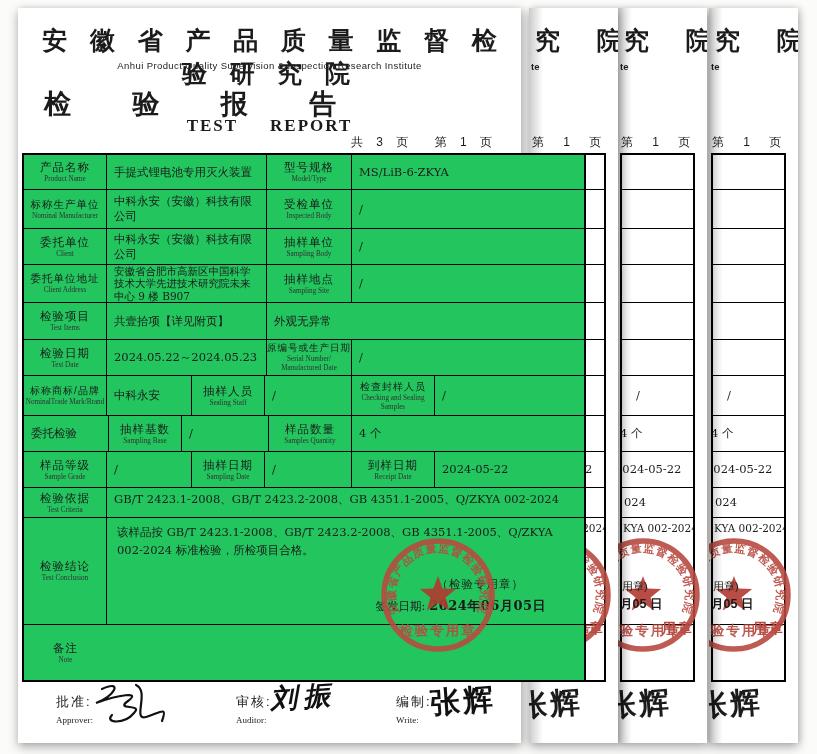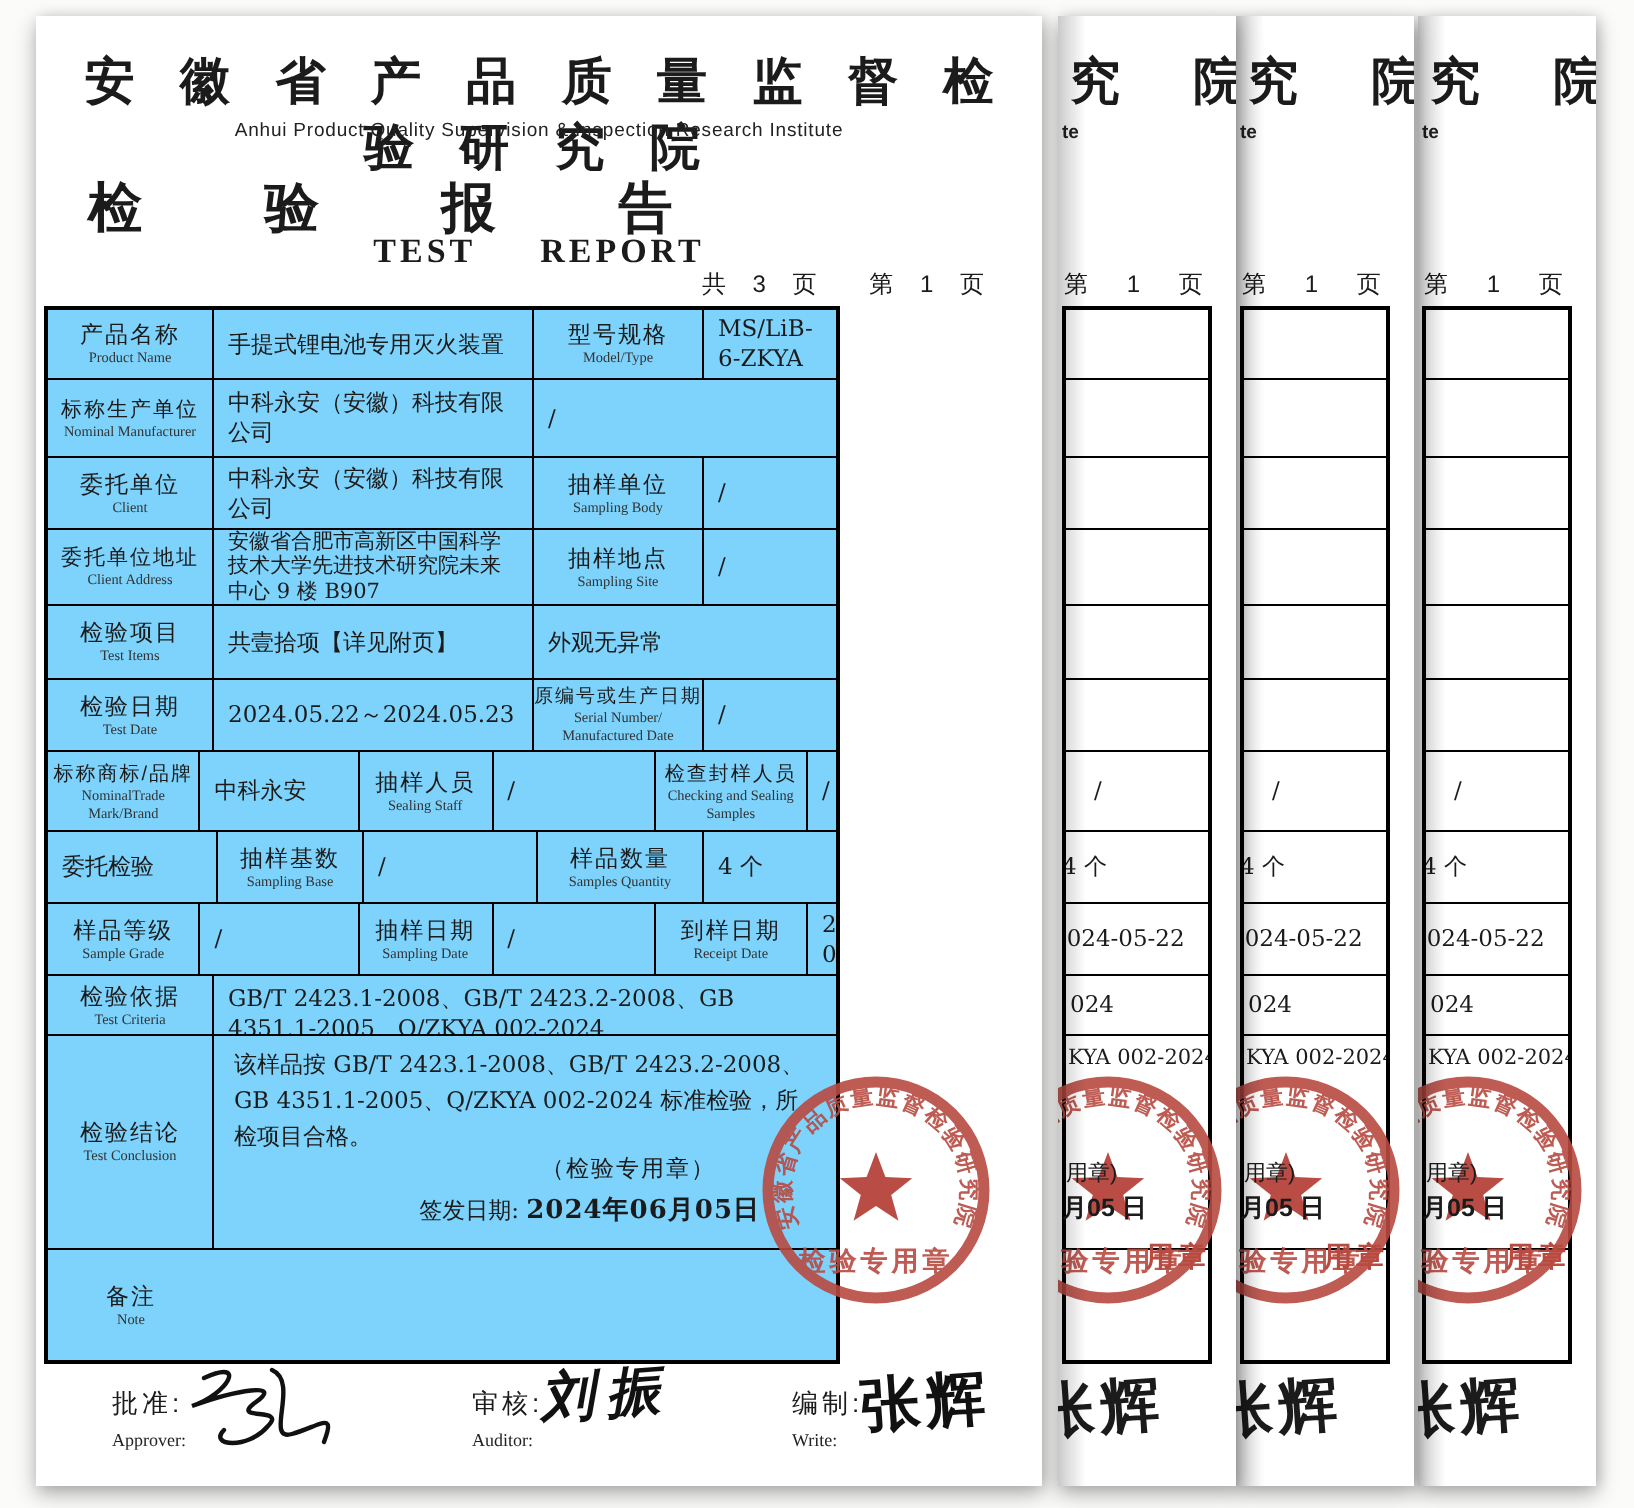--- a/index.html
+++ b/index.html
@@ -25,21 +25,21 @@
             font-size:27px; font-weight:700; letter-spacing:26px; text-indent:26px;
             font-family:"DejaVu Serif","Liberation Serif",serif; }
   .t2-en  { position:absolute; top:108px; left:0; right:0; text-align:center;
             font-size:17px; font-weight:700; word-spacing:26px; letter-spacing:2px;
             font-family:"Liberation Serif",serif; }
   .no-line { position:absolute; top:126px; left:32px; font-size:16px; letter-spacing:.5px;margin-top:36px; }
   .pg-line { position:absolute; top:126px; right:24px; font-size:12px; }
   .pg-line span { margin-left:18px; letter-spacing:5px; }
 
   
-  .rtable { position:absolute; left:4px; top:145px; width:398px; border:2px solid #000; background:#7dd3fc; }
+  .rtable { position:absolute; left:4px; top:145px; width:564px; border:2px solid #000; background:#22c55e; }
   .row { display:flex; border-bottom:1.5px solid #000; }
   .row:last-child { border-bottom:none; }
   .cell { border-right:1.5px solid #000; overflow:hidden; }
   .cell:last-child { border-right:none; }
   .lab { display:flex; flex-direction:column; align-items:center; justify-content:center; text-align:center; }
   .lab .cn { font-size:11.5px; letter-spacing:1px; }
   .lab .en { font-size:7.2px; color:#333; line-height:1.2; font-family:"Liberation Serif",serif; }
   .val { display:flex; align-items:center; padding:2px 7px; font-size:11.5px; line-height:1.3;
          font-family:"DejaVu Serif","Liberation Serif",serif; }
   .w83{width:83px} .w160{width:160px} .w85{width:85px} .w167{flex:1}
@@ -119,20 +119,24 @@
           </div>
         <div class="cell val w167">MS/LiB-6-ZKYA</div>
       </div>
 
       <div class="row h39">
         <div class="cell lab w83">
             <span class="cn" style="font-size:10.5px">标称生产单位</span>
             <span class="en">Nominal Manufacturer</span>
           </div>
         <div class="cell val w160">中科永安（安徽）科技有限公司</div>
+        <div class="cell lab w85">
+            <span class="cn">受检单位</span>
+            <span class="en">Inspected Body</span>
+          </div>
         <div class="cell val w167">/</div>
       </div>
 
       <div class="row h36">
         <div class="cell lab w83">
             <span class="cn">委托单位</span>
             <span class="en">Client</span>
           </div>
         <div class="cell val w160">中科永安（安徽）科技有限公司</div>
         <div class="cell lab w85">

